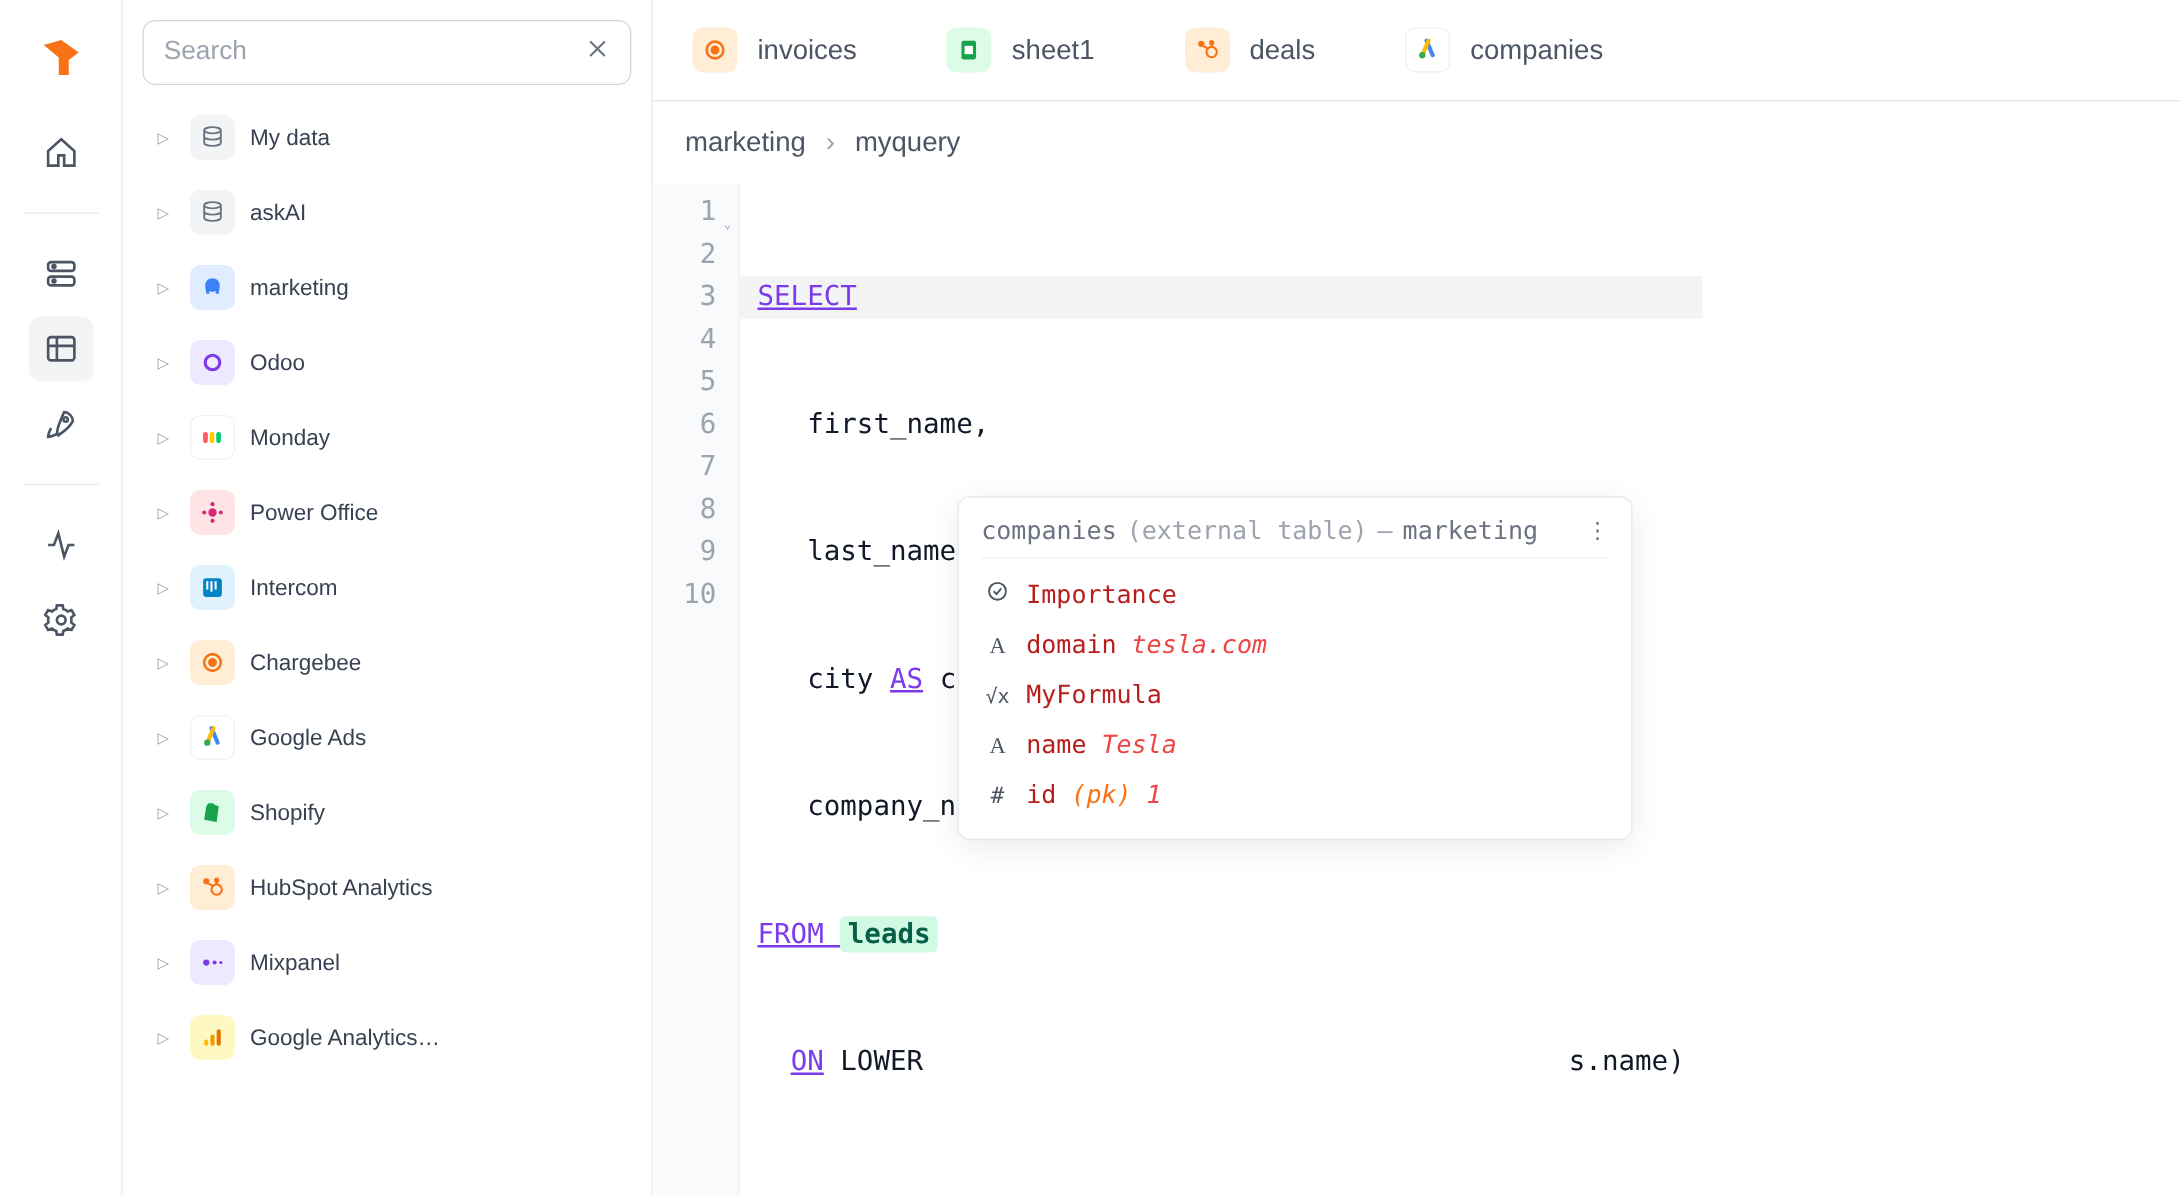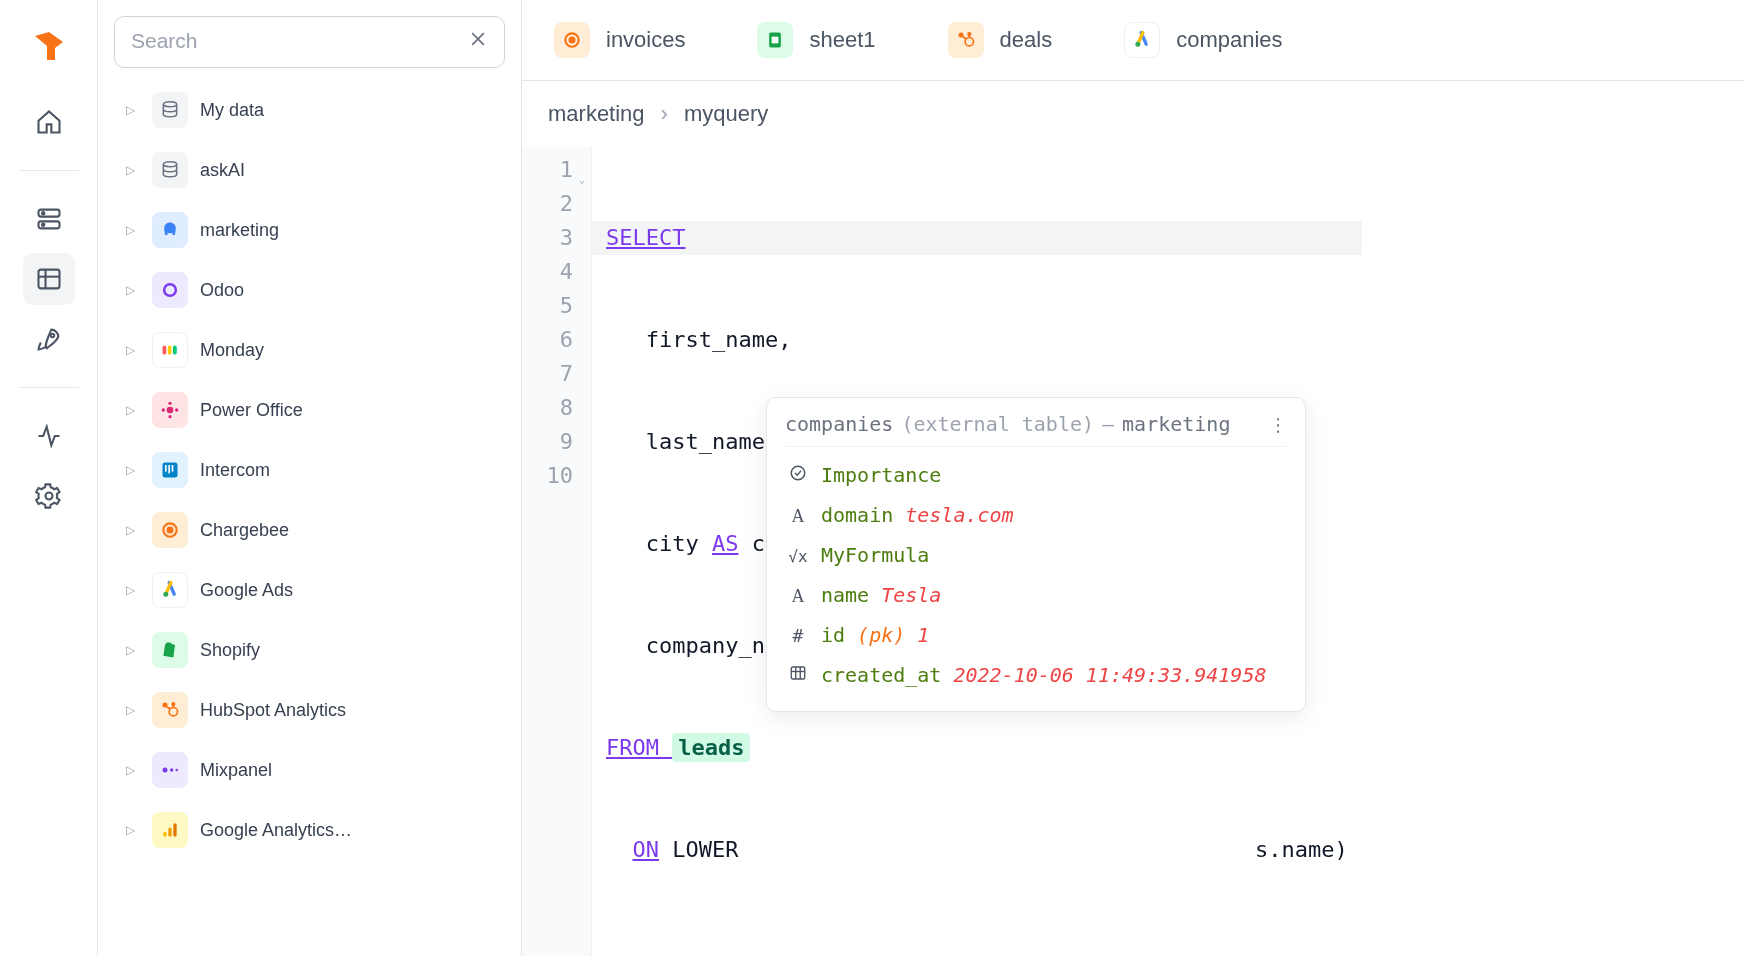--- a/index.html
+++ b/index.html
@@ -231,21 +231,21 @@
       display: flex;
       align-items: center;
       gap: 12px;
       padding: 8px 2px;
     }
     .ac-icon {
       width: 22px;
       text-align: center;
       color: #4b5563;
     }
-    .ac-name { color: #4d7c0f; }
+    .ac-name { color: #b91c1c; }
     .ac-badge { color: #f97316; font-style: italic; }
     .ac-val { color: #ef4444; font-style: italic; }
 
     
     .bg-gray { background:#f3f4f6; color:#6b7280; }
     .bg-blue { background:#e0ecff; color:#3b82f6; }
     .bg-purple { background:#ede9fe; color:#7c3aed; }
     .bg-orange { background:#ffedd5; color:#f97316; }
     .bg-green { background:#dcfce7; color:#16a34a; }
     .bg-pink { background:#ffe4e6; color:#db2777; }
@@ -566,27 +566,16 @@
     <span class="ac-name">name</span>
 
     <span class="ac-val">Tesla</span>
           </div>
           <div class="ac-item">
     <span class="ac-icon"><span style="font-size:18px;">#</span></span>
     <span class="ac-name">id</span>
     <span class="ac-badge">(pk)</span>
     <span class="ac-val">1</span>
           </div>
-          <div class="ac-item">
-    <span class="ac-icon"><svg width="18" height="18" viewBox="0 0 24 24" fill="none" stroke="currentColor" stroke-width="1.8">
-                <rect x="3" y="4" width="18" height="16" rx="2"></rect>
-                <line x1="3" y1="10" x2="21" y2="10"></line>
-                <line x1="9" y1="4" x2="9" y2="20"></line>
-                <line x1="15" y1="4" x2="15" y2="20"></line>
-              </svg></span>
-    <span class="ac-name">created_at</span>
-
-    <span class="ac-val">2022-10-06 11:49:33.941958</span>
-          </div>
         </div>
     </div>
   </div>
 </div>
 
 </body></html>

